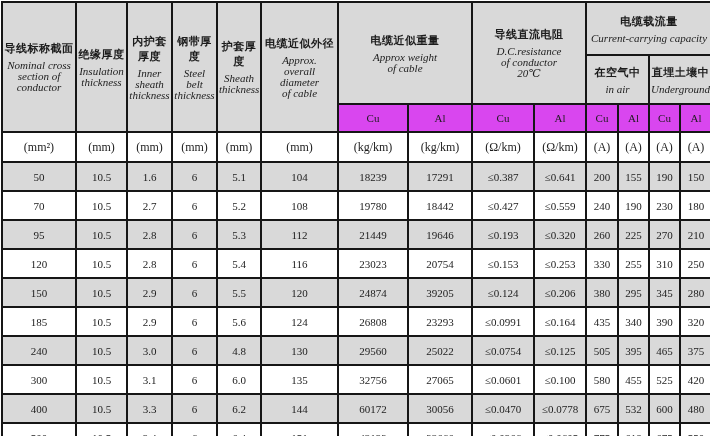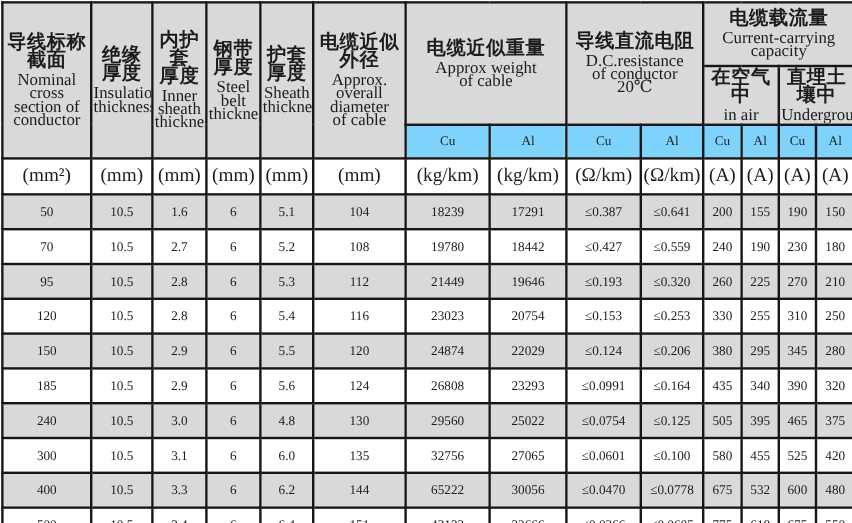--- a/index.html
+++ b/index.html
@@ -17,34 +17,35 @@
   table.spec th, table.spec td {
     border: 2px solid #161616;
     text-align: center;
     vertical-align: middle;
     padding: 0 1px;
     overflow: hidden;
     font-weight: normal;
   }
   .hdr { background: #d9d9d9; }
   .zh {
-    font-size: 16px;
+    font-size: 11px;
     font-weight: bold;
     line-height: 15px;
     white-space: pre-line;
     letter-spacing: 0.5px;
   }
   .en {
-    font-size: 14px;
+    font-size: 11px;
     line-height: 11px;
     white-space: pre-line;
     margin-top: 4px;
+    font-style: italic;
   }
-  .cual { font-size: 11px; background: #7dd3fc; }
-  .units td { font-size: 16px; background: #ffffff; height: 28px; }
+  .cual { font-size: 11px; background: #d946ef; }
+  .units td { font-size: 12px; background: #ffffff; height: 28px; }
   tbody td { font-size: 11px; height: 27px; background: #ffffff; }
   tbody tr.shade td { background: #d9d9d9; }
   tr.r1 { height: 53px; }
   tr.r2 { height: 49px; }
   tr.r3 { height: 28px; }
 </style>
 </head>
 <body>
 
 <table class="spec">
@@ -221,21 +222,21 @@
         <td>250</td>
       </tr>
       <tr class="shade">
         <td>150</td>
         <td>10.5</td>
         <td>2.9</td>
         <td>6</td>
         <td>5.5</td>
         <td>120</td>
         <td>24874</td>
-        <td>22029</td>
+        <td>39205</td>
         <td>≤0.124</td>
         <td>≤0.206</td>
         <td>380</td>
         <td>295</td>
         <td>345</td>
         <td>280</td>
       </tr>
       <tr>
         <td>185</td>
         <td>10.5</td>
@@ -284,21 +285,21 @@
         <td>525</td>
         <td>420</td>
       </tr>
       <tr class="shade">
         <td>400</td>
         <td>10.5</td>
         <td>3.3</td>
         <td>6</td>
         <td>6.2</td>
         <td>144</td>
-        <td>65222</td>
+        <td>60172</td>
         <td>30056</td>
         <td>≤0.0470</td>
         <td>≤0.0778</td>
         <td>675</td>
         <td>532</td>
         <td>600</td>
         <td>480</td>
       </tr>
       <tr>
         <td>500</td>

